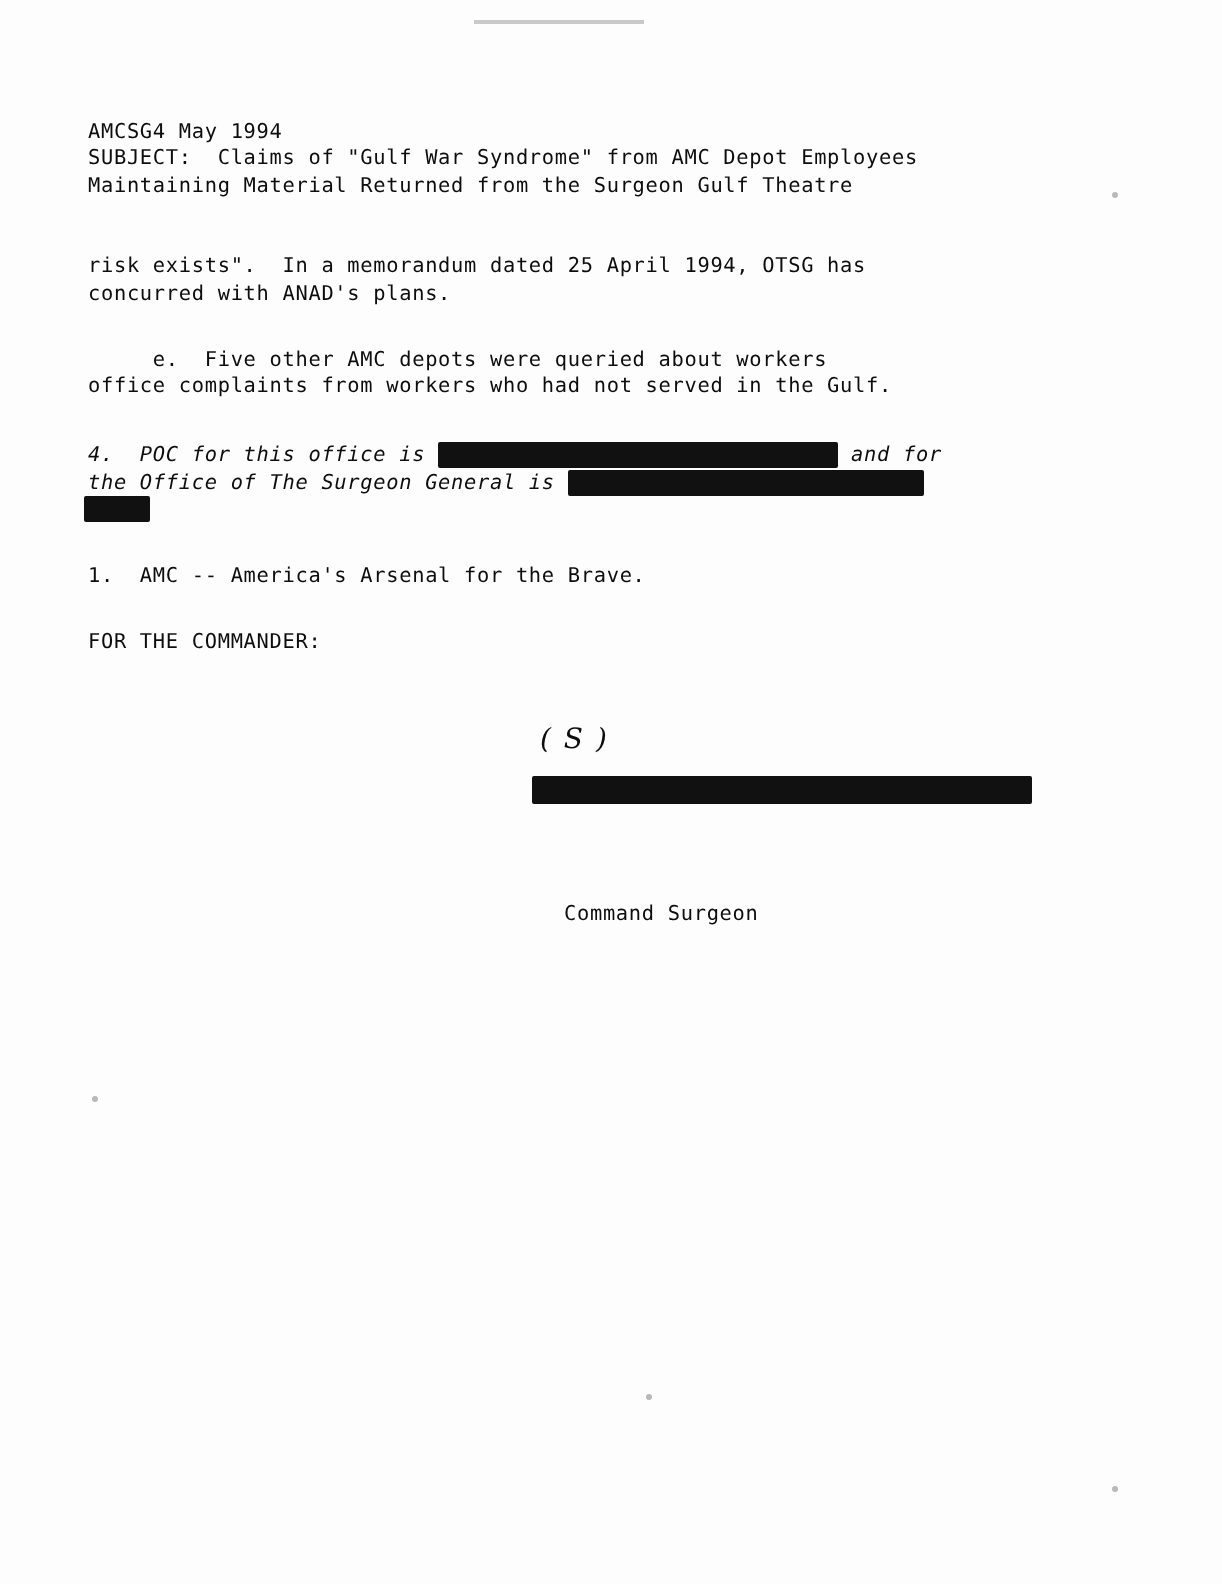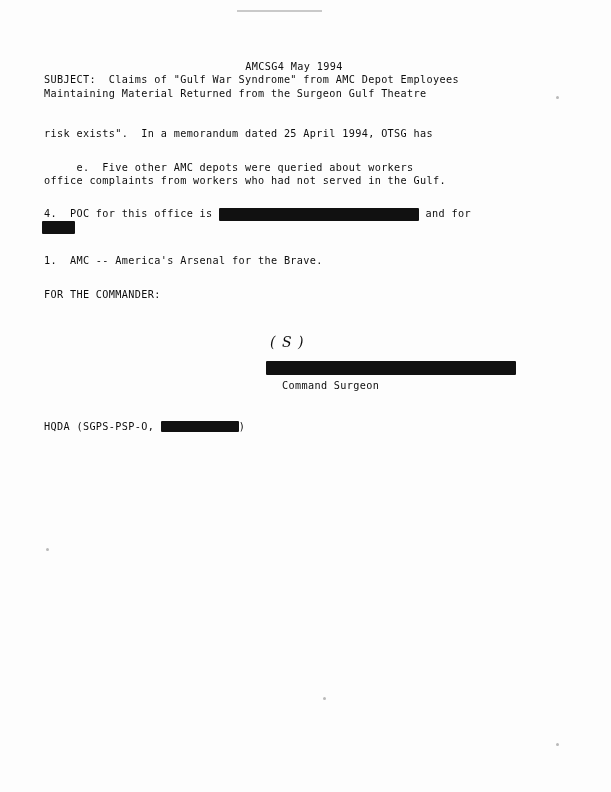--- a/index.html
+++ b/index.html
@@ -36,39 +36,39 @@
 
   .line {
     font-size: 10.2px;
     line-height: 13.4px;
     letter-spacing: 0.35px;
     white-space: pre;
   }
 
   .row {
     display: flex;
-    justify-content: center;
+    justify-content: flex-start;
     align-items: baseline;
   }
 
   .gap-sm { height: 13px; }
   .gap-md { height: 20px; }
   .gap-lg { height: 27px; }
 
   
   .redact {
     display: inline-block;
     background: #111111;
     border-radius: 1px;
     vertical-align: middle;
     height: 11px;
   }
   .redact-thick { height: 13px; }
 
-  .inline-wrap { white-space: pre; }
+  .inline-wrap { white-space: pre; font-style: italic; }
 
   .sig-mark {
     font-family: "DejaVu Serif", serif;
     font-size: 14px;
     font-style: italic;
     letter-spacing: 1px;
   }
 
   .sig-block {
     margin-left: 226px;
@@ -96,48 +96,49 @@
     <div class="row">
       <div class="line">AMCSG</div>
       <div class="line">4 May 1994</div>
     </div>
     <div class="line">SUBJECT:  Claims of "Gulf War Syndrome" from AMC Depot Employees</div>
     <div class="line">Maintaining Material Returned from the Surgeon Gulf Theatre</div>
 
     <div class="gap-lg"></div>
 
     <div class="line">risk exists".  In a memorandum dated 25 April 1994, OTSG has</div>
+    <div class="line">concurred with ANAD's plans.</div>
 
     <div class="gap-md"></div>
 
     <div class="line">     e.  Five other AMC depots were queried about workers</div>
     <div class="line">office complaints from workers who had not served in the Gulf.</div>
 
     <div class="gap-md"></div>
 
     <div class="line inline-wrap"><span>4.  POC for this office is </span><span class="redact redact-thick" style="width:200px;"></span><span> and for</span></div>
+    <div class="line inline-wrap"><span>the Office of The Surgeon General is </span><span class="redact redact-thick" style="width:178px;"></span></div>
     <div class="line inline-wrap"><span class="redact redact-thick" style="width:33px; margin-left:-2px;"></span></div>
 
     <div class="gap-md"></div>
 
     <div class="line">1.  AMC -- America's Arsenal for the Brave.</div>
 
     <div class="gap-md"></div>
 
     <div class="line">FOR THE COMMANDER:</div>
 
     <div class="gap-md"></div>
     <div class="gap-sm"></div>
 
     <div class="sig-block">
       <div class="sig-mark">( S )</div>
       <div style="height:7px;"></div>
       <div style="margin-left:-4px;"><span class="redact" style="width:250px; height:14px;"></span></div>
       <div style="height:3px;"></div>
-      <div class="line" style="margin-left:12px;">Command Surgeon</div>
+      <div class="line" style="margin-left:12px;margin-top:44px;">Command Surgeon</div>
     </div>
 
     <div class="gap-lg"></div>
 
-    <div class="line inline-wrap"><span>HQDA (SGPS-PSP-O, </span><span class="redact" style="width:78px;"></span><span>)</span></div>
 
   </div>
 </div>
 
 </body></html>

